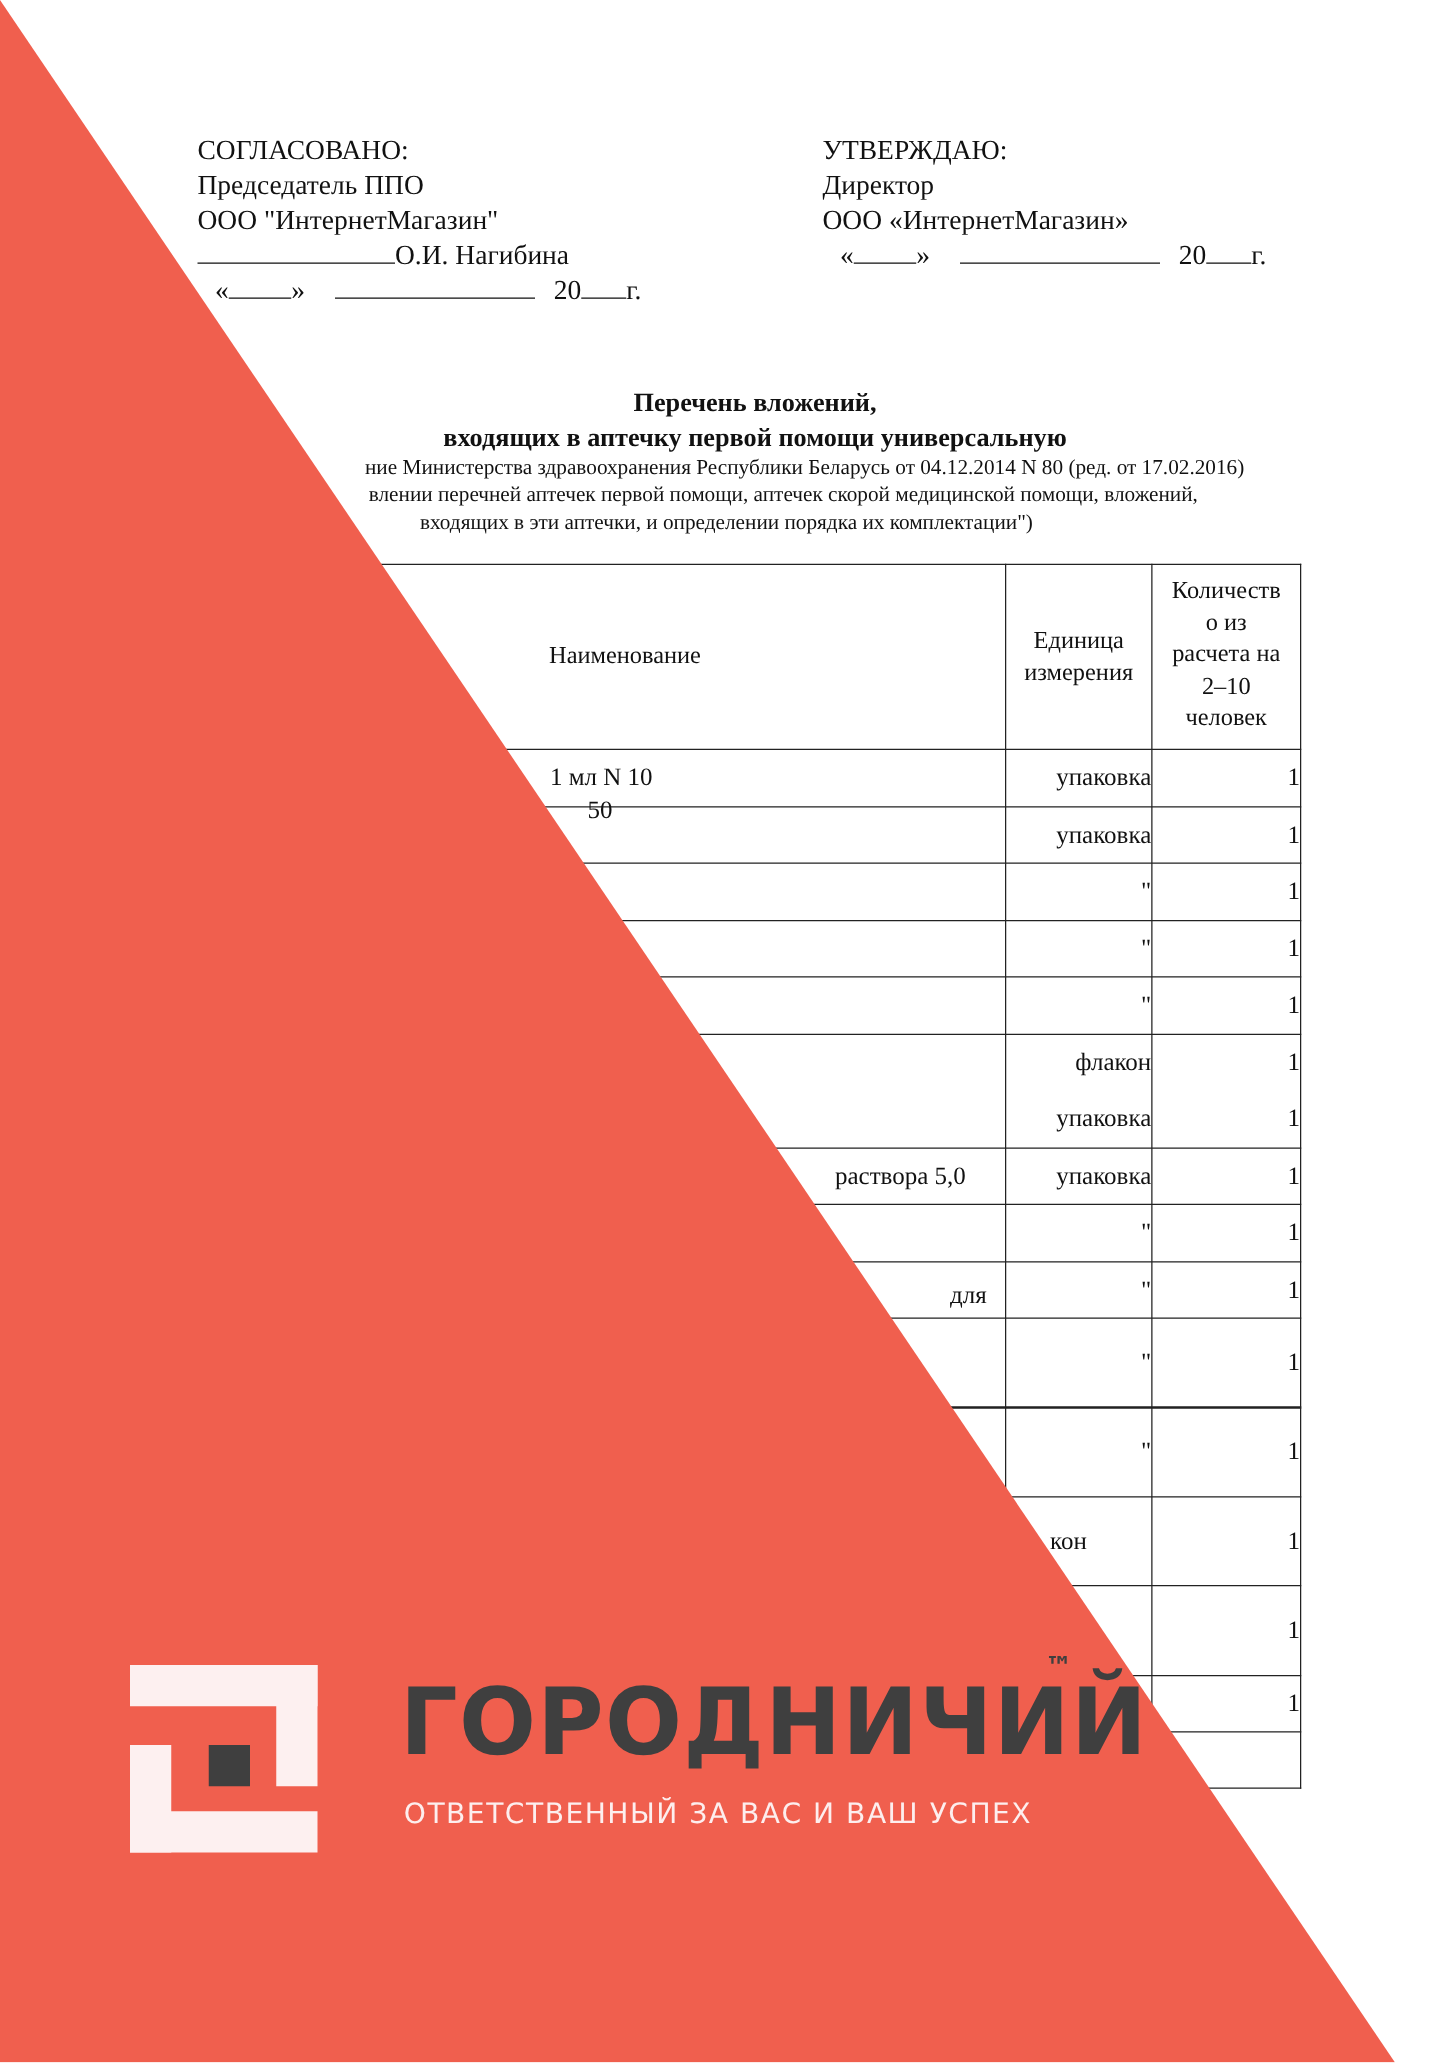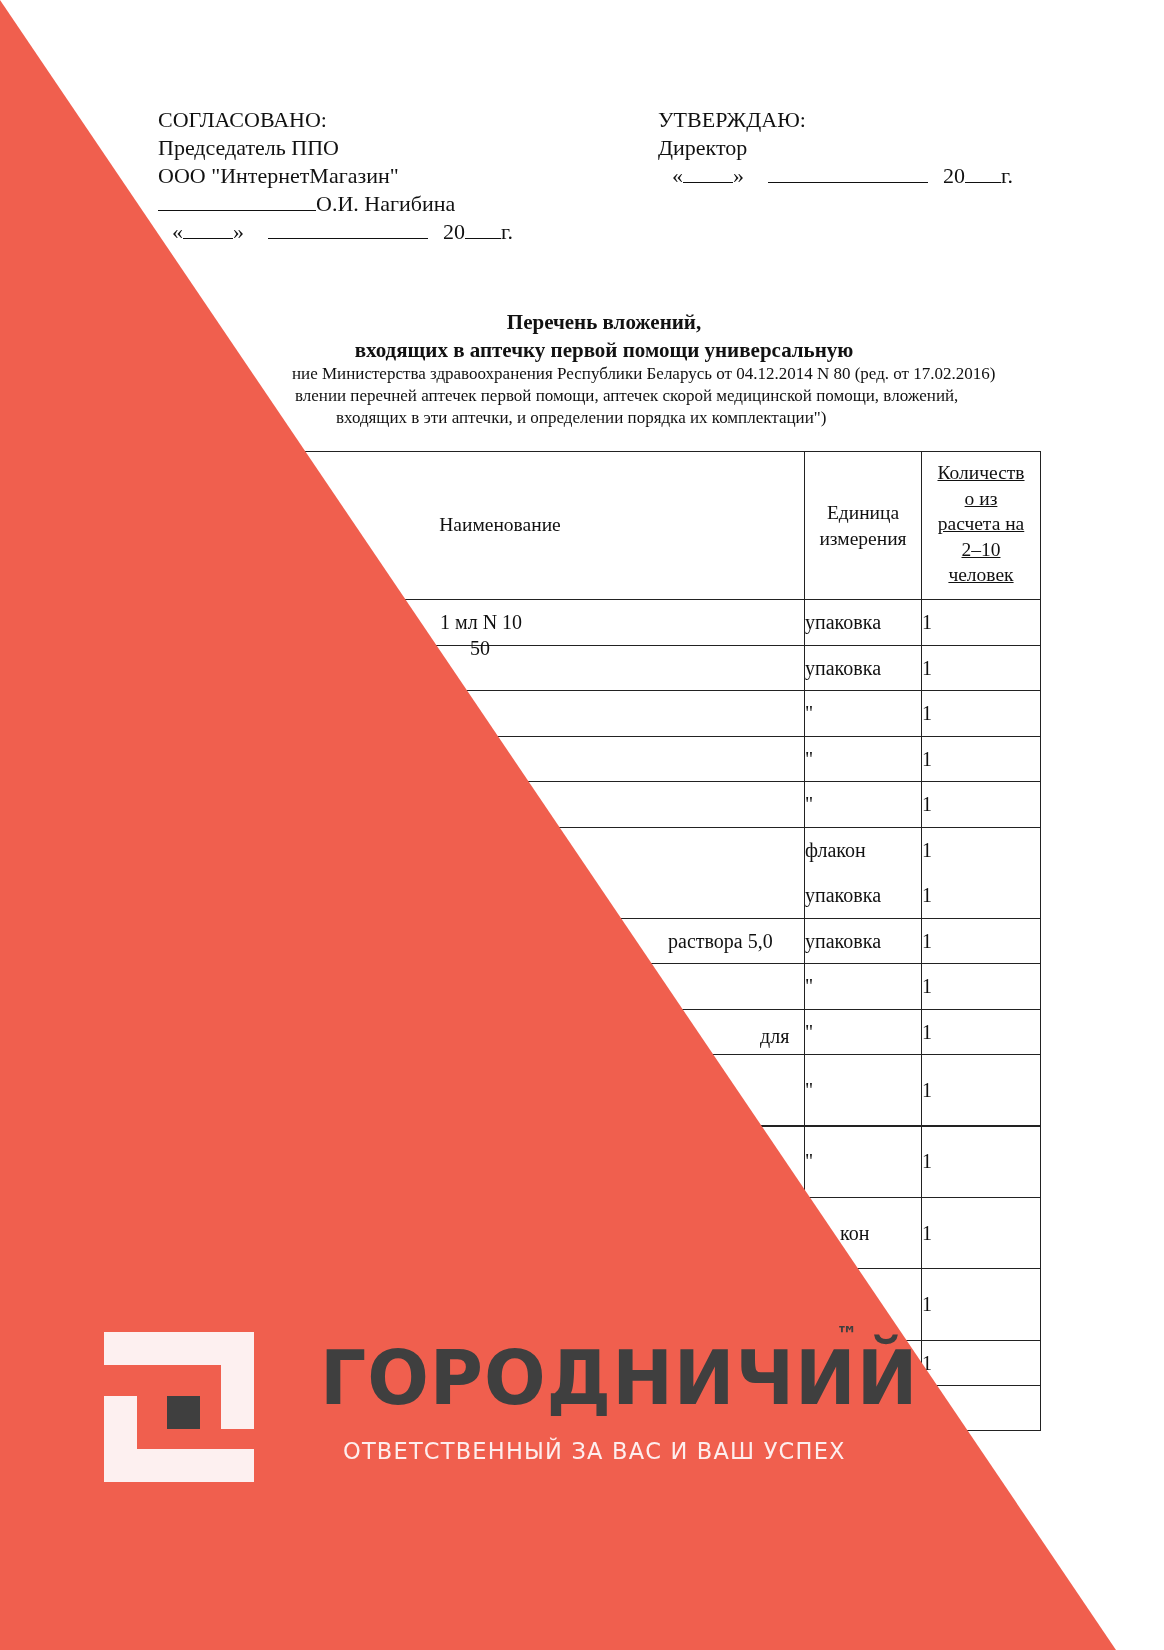--- a/index.html
+++ b/index.html
@@ -9,21 +9,21 @@
     font-family:"Liberation Serif", "DejaVu Serif", serif;
     color:#111;
   }
   .abs { position:absolute; }
   .sig { font-size:22px; line-height:28px; white-space:nowrap; }
   .sig .line { display:inline-block; border-bottom:1.5px solid #111; height:20px; vertical-align:baseline; }
   .title { left:0; width:1164px; text-align:center; font-weight:bold; font-size:21px; line-height:28px; }
   .sub { left:0; width:1290px; text-align:center; font-size:17px; line-height:22px; white-space:nowrap; }
   .hline { position:absolute; height:0; border-top:1.6px solid #222; }
   .vline { position:absolute; width:0; border-left:1.6px solid #222; }
-  .cell { position:absolute; font-size:20px; line-height:24px; text-align:left; white-space:nowrap; }
+  .cell { position:absolute; font-size:20px; line-height:24px; text-align:right; white-space:nowrap; }
   .cellL { position:absolute; font-size:20px; line-height:24px; text-align:left; white-space:nowrap; }
   .hdr { position:absolute; font-size:19.5px; line-height:25.5px; text-align:center; }
   svg.tri { position:absolute; left:0; top:0; }
   .logo-mark { position:absolute; }
   .logo-mark div { position:absolute; }
   .brand { position:absolute; font-family:"DejaVu Sans", "Liberation Sans", sans-serif; font-weight:bold; color:#3f3f3f; font-size:74px; letter-spacing:1px; line-height:80px; transform:scaleX(0.98); transform-origin:left top; }
   .tm { position:absolute; font-family:"DejaVu Sans", sans-serif; font-weight:bold; color:#3f3f3f; font-size:22px; }
   .tagline { position:absolute; font-family:"DejaVu Sans", "Liberation Sans", sans-serif; color:#fdeeee; font-size:22.5px; letter-spacing:1.2px; font-weight:normal; white-space:nowrap; }
 </style>
 </head>
@@ -39,20 +39,21 @@
   <div style="padding-left:14px;">
     <span>«</span><span class="line" style="width:50px;"></span><span>»</span>
     <span class="line" style="width:160px; margin-left:18px;"></span>
     <span style="margin-left:10px;">20</span><span class="line" style="width:36px;"></span><span>г.</span>
   </div>
 </div>
 
 <div class="abs sig" style="left:658px; top:106px;">
   <div>УТВЕРЖДАЮ:</div>
   <div>Директор</div>
+  <div>ООО «ИнтернетМагазин»</div>
   <div style="padding-left:14px;">
     <span>«</span><span class="line" style="width:50px;"></span><span>»</span>
     <span class="line" style="width:160px; margin-left:18px;"></span>
     <span style="margin-left:10px;">20</span><span class="line" style="width:36px;"></span><span>г.</span>
   </div>
 </div>
 
 <div class="abs title" style="top:308px; left:22px;">Перечень вложений,</div>
 <div class="abs title" style="top:336px; left:22px;">входящих в аптечку первой помощи универсальную</div>
 <div class="abs sub" style="top:363px; left:22px; width:1260px; text-align:left; padding-left:270px;">ние Министерства здравоохранения Республики Беларусь от 04.12.2014 N 80 (ред. от 17.02.2016)</div>
@@ -81,21 +82,21 @@
 
   <div class="vline" style="left:804px; top:451px; height:980px;"></div>
   <div class="vline" style="left:921px; top:451px; height:980px;"></div>
   <div class="vline" style="left:1040px; top:451px; height:980px;"></div>
 
   <div class="hdr" style="left:360px; width:280px; top:512px;">Наименование</div>
   <div class="hdr" style="left:805px; width:116px; top:500px;">
     <div>Единица</div>
     <div>измерения</div>
   </div>
-  <div class="hdr" style="left:922px; width:118px; top:460px;text-decoration:underline;">
+  <div class="hdr" style="left:922px; width:118px; top:460px;">
     <div>Количеств</div>
     <div>о из</div>
     <div>расчета на</div>
     <div>2–10</div>
     <div>человек</div>
   </div>
 
   <div>
     <div class="cellL" style="left:440px; top:610px;">1 мл N 10</div>
     <div class="cell" style="left:805px; width:116px; top:610px;">упаковка</div>
@@ -168,13 +169,13 @@
 <div class="logo-mark" style="left:0; top:0;">
   <div style="left:104px; top:1332px; width:150px; height:33px; background:#FDF0F0;"></div>
   <div style="left:221px; top:1332px; width:33px; height:97px; background:#FDF0F0;"></div>
   <div style="left:104px; top:1396px; width:33px; height:86px; background:#FDF0F0;"></div>
   <div style="left:104px; top:1449px; width:150px; height:33px; background:#FDF0F0;"></div>
   <div style="left:167px; top:1396px; width:33px; height:33px; background:#3F3F3F;"></div>
 </div>
 
 <div class="brand" style="left:320px; top:1338px;">ГОРОДНИЧИЙ</div>
 <div class="tm" style="left:836px; top:1322px;">™</div>
-<div class="tagline" style="left:323px; top:1438px;margin-left:20px;">ОТВЕТСТВЕННЫЙ ЗА ВАС И ВАШ УСПЕХ</div>
+<div class="tagline" style="left:323px; top:1438px;">ОТВЕТСТВЕННЫЙ ЗА ВАС И ВАШ УСПЕХ</div>
 
 </body></html>

